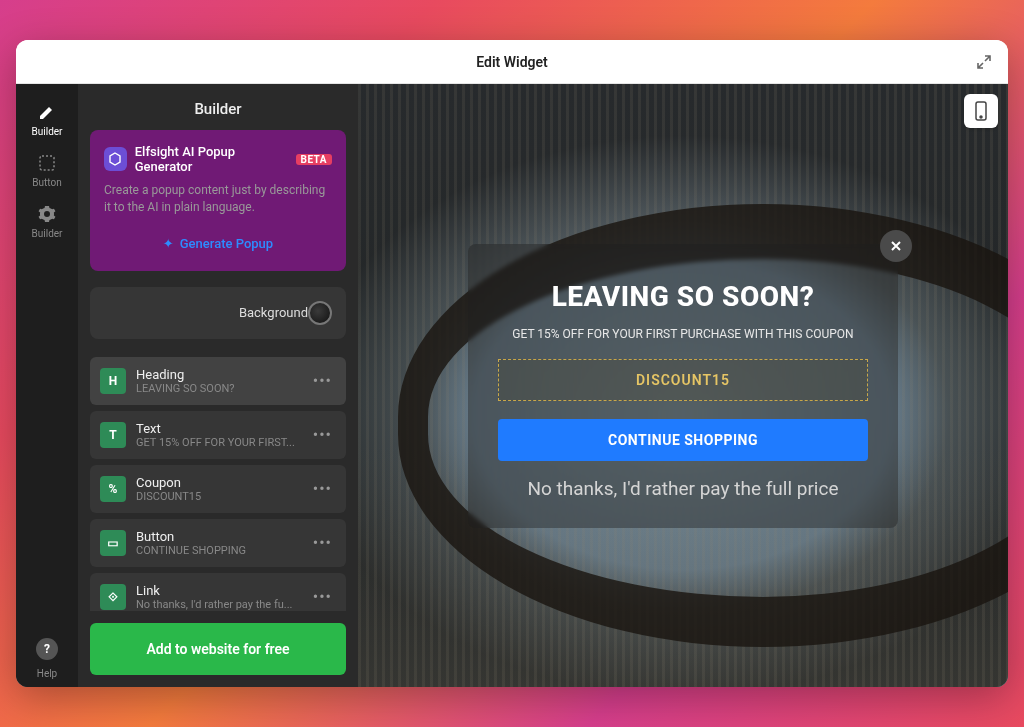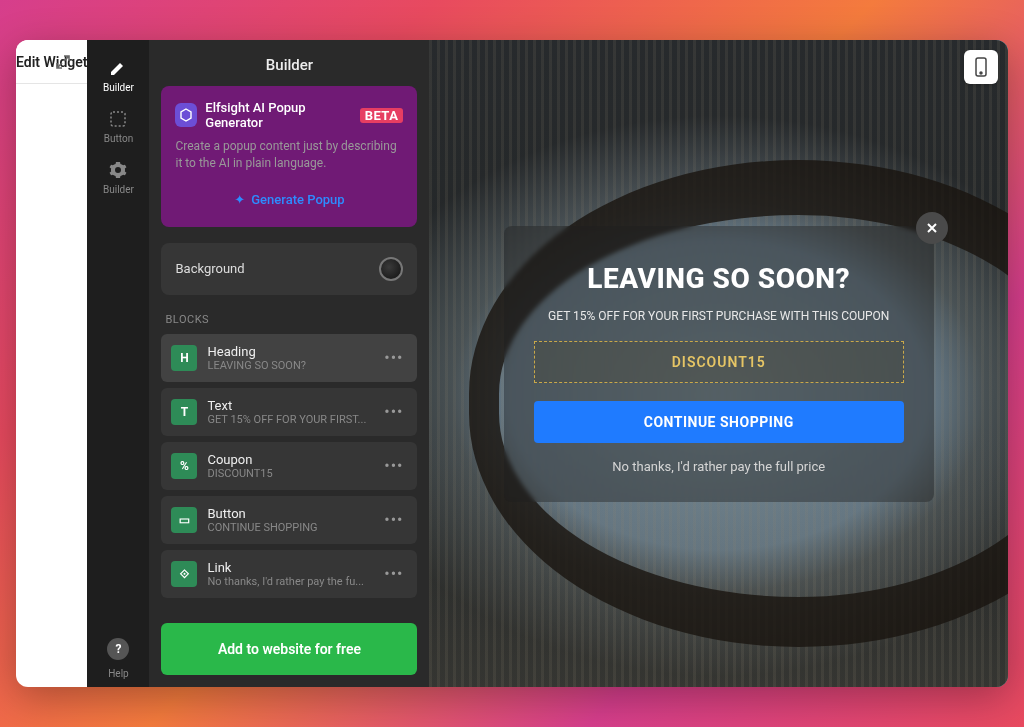--- a/index.html
+++ b/index.html
@@ -1,38 +1,38 @@
 <!DOCTYPE html>
 <html><head>
 <meta charset="utf-8">
 <style>
 * { margin: 0; padding: 0; box-sizing: border-box; font-family: -apple-system, BlinkMacSystemFont, "Segoe UI", Roboto, sans-serif; }
 body { width: 1024px; height: 727px; background: linear-gradient(135deg, #d63e8c 0%, #e84a5f 25%, #f47b3d 50%, #d63e8c 75%, #e84a5f 100%); overflow: hidden; display: flex; align-items: center; justify-content: center; }
-.window { width: 992px; height: 647px; background: #fff; border-radius: 12px; box-shadow: 0 10px 40px rgba(0,0,0,0.3); overflow: hidden; display: flex; }
+.window { width: 992px; height: 647px; background: #fff; border-radius: 12px; box-shadow: 0 10px 40px rgba(0,0,0,0.3); overflow: hidden; display: flex; flex-direction: column; }
 .titlebar { height: 44px; background: #fff; display: flex; align-items: center; justify-content: center; position: relative; border-bottom: 1px solid #e5e5e5; }
 .titlebar-title { font-size: 14px; font-weight: 600; color: #222; }
 .expand-btn { position: absolute; right: 12px; top: 10px; width: 24px; height: 24px; display:flex; align-items:center; justify-content:center; cursor: pointer; color:#666; }
 .main-area { flex: 1; display: flex; background: #1e1e1e; position: relative; overflow:hidden; }
 .leftbar { width: 62px; background: #1e1e1e; display: flex; flex-direction: column; align-items: center; padding-top: 10px; color: #aaa; }
 .leftbar-item { width: 46px; display:flex; flex-direction:column; align-items:center; gap:4px; padding:8px 0; cursor:pointer; color:#888; font-size:10px; }
 .leftbar-item.active { color:#fff; }
 .leftbar-icon { width:20px; height:20px; display:flex; align-items:center; justify-content:center; }
 .leftbar-spacer { flex:1; }
 .help-icon { width:22px; height:22px; border-radius:50%; background:#555; color:#fff; display:flex; align-items:center; justify-content:center; font-size:12px; font-weight:bold; margin-bottom:4px; }
 .sidebar { width: 280px; background: #2a2a2a; display:flex; flex-direction:column; color:#ddd; }
 .sidebar-title { text-align:center; font-size:15px; font-weight:500; color:#eee; padding:16px 0 12px; }
 .sidebar-scroll { flex:1; overflow-y:auto; padding:0 12px; }
 .ai-card { background:#701a75; border-radius:8px; padding:14px; margin-bottom:16px; }
 .ai-head { display:flex; align-items:center; gap:8px; margin-bottom:8px; }
 .ai-logo { width:24px; height:24px; background:#6c4ed6; border-radius:6px; display:flex; align-items:center; justify-content:center; }
 .ai-title { font-size:13px; font-weight:500; color:#fff; }
-.beta-badge { background:#e63e62; color:#fff; font-size:13px; font-weight:700; padding:0 5px; border-radius:3px; letter-spacing:0.5px; }
+.beta-badge { background:#e63e62; color:#fff; font-size:10px; font-weight:700; padding:0 5px; border-radius:3px; letter-spacing:0.5px; }
 .ai-desc { font-size:12px; color:#999; line-height:1.4; margin-bottom:14px; }
 .gen-btn { display:flex; align-items:center; justify-content:center; gap:6px; color:#2d8cff; font-size:13px; font-weight:500; cursor:pointer; padding:6px; }
-.bg-row { background:#363636; border-radius:8px; padding:14px 14px; display:flex; align-items:center; justify-content:space-between; margin-bottom:18px; cursor:pointer; }
+.bg-row { background:#363636; border-radius:8px; padding:14px 14px; display:flex; align-items:center; justify-content:flex-end; margin-bottom:18px; cursor:pointer; }
 .bg-label { font-size:13px; color:#ddd; }
 .bg-swatch { width:24px; height:24px; border-radius:50%; border:2px solid #777; background:radial-gradient(circle at 40% 40%, #3a3a3a, #111); }
 .section-label { font-size:11px; color:#888; letter-spacing:0.5px; padding:0 4px 8px; }
 .block-item { background:#363636; border-radius:6px; padding:10px 10px; display:flex; align-items:center; gap:10px; margin-bottom:6px; cursor:pointer; }
 .block-item.active { background:#424242; }
 .block-icon { width:26px; height:26px; background:#2e8b57; border-radius:4px; display:flex; align-items:center; justify-content:center; color:#fff; font-size:12px; font-weight:bold; flex-shrink:0; }
 .block-text { flex:1; min-width:0; }
 .block-title { font-size:13px; color:#eee; }
 .block-sub { font-size:11px; color:#888; white-space:nowrap; overflow:hidden; text-overflow:ellipsis; max-width:180px; }
 .block-more { color:#999; font-size:16px; letter-spacing:1px; padding:0 4px; }
@@ -42,21 +42,21 @@
 .preview-bg { position:absolute; inset:0; background: radial-gradient(ellipse 380px 280px at 50% 55%, rgba(120,140,150,0.95) 0%, rgba(100,120,135,0.9) 55%, rgba(40,40,40,0.6) 70%, rgba(20,20,20,0.85) 100%), linear-gradient(180deg, #94a8b8 0%, #7b9199 40%, #6b7d85 100%); }
 .preview-bg::before { content:''; position:absolute; inset:0; background: repeating-linear-gradient(90deg, rgba(140,130,110,0.15) 0px, rgba(140,130,110,0.15) 3px, transparent 3px, transparent 8px), linear-gradient(0deg, rgba(100,95,80,0.3) 0%, transparent 40%); }
 .glasses-frame { position:absolute; left:40px; right:-120px; top:120px; bottom:40px; border:50px solid rgba(25,20,15,0.8); border-left-width:30px; border-top-width:55px; border-radius:50%/48%; pointer-events:none; }
 .device-btn { position:absolute; top:10px; right:10px; width:34px; height:34px; background:#fff; border-radius:6px; display:flex; align-items:center; justify-content:center; cursor:pointer; color:#444; box-shadow:0 1px 3px rgba(0,0,0,0.2); }
 .popup { position:absolute; left:50%; top:50%; transform:translate(-50%,-50%); width:430px; background:rgba(30,30,30,0.4); border-radius:8px; padding:36px 30px 28px; text-align:center; backdrop-filter: blur(2px); }
 .popup-close { position:absolute; top:-14px; right:-14px; width:32px; height:32px; background:#4a4a4a; border-radius:50%; display:flex; align-items:center; justify-content:center; color:#fff; cursor:pointer; font-size:15px; }
 .popup-heading { font-size:28px; font-weight:800; color:#fff; letter-spacing:0.5px; margin-bottom:14px; }
 .popup-text { font-size:12px; color:#e8e8e8; margin-bottom:18px; }
 .coupon-box { border:1px dashed #c9a84a; padding:12px; margin-bottom:18px; color:#e6c565; font-size:14px; font-weight:600; letter-spacing:1px; background:rgba(70,60,30,0.2); }
 .popup-btn { width:100%; background:#1f7bff; color:#fff; border:none; padding:13px; font-size:14px; font-weight:700; letter-spacing:0.5px; border-radius:4px; cursor:pointer; margin-bottom:16px; }
-.popup-link { color:#d5d5d5; font-size:13px; cursor:pointer; }
+.popup-link { color:#d5d5d5; font-size:19px; cursor:pointer; }
 .sidebar-scroll::-webkit-scrollbar { width:5px; }
 .sidebar-scroll::-webkit-scrollbar-thumb { background:#555; border-radius:3px; }
 </style>
 </head>
 <body>
 
 <div class="window">
   <div class="titlebar">
     <div class="titlebar-title">Edit Widget</div>
     <div class="expand-btn">
@@ -118,21 +118,20 @@
             <span>✦</span>
             <span>Generate Popup</span>
           </div>
         </div>
 
         <div class="bg-row">
           <span class="bg-label">Background</span>
           <span class="bg-swatch"></span>
         </div>
 
-        <div class="section-label">BLOCKS</div>
 
         <div class="block-item active">
           <span class="block-icon">H</span>
           <span class="block-text">
             <div class="block-title">Heading</div>
             <div class="block-sub">LEAVING SO SOON?</div>
           </span>
           <span class="block-more">•••</span>
         </div>
         <div class="block-item">

